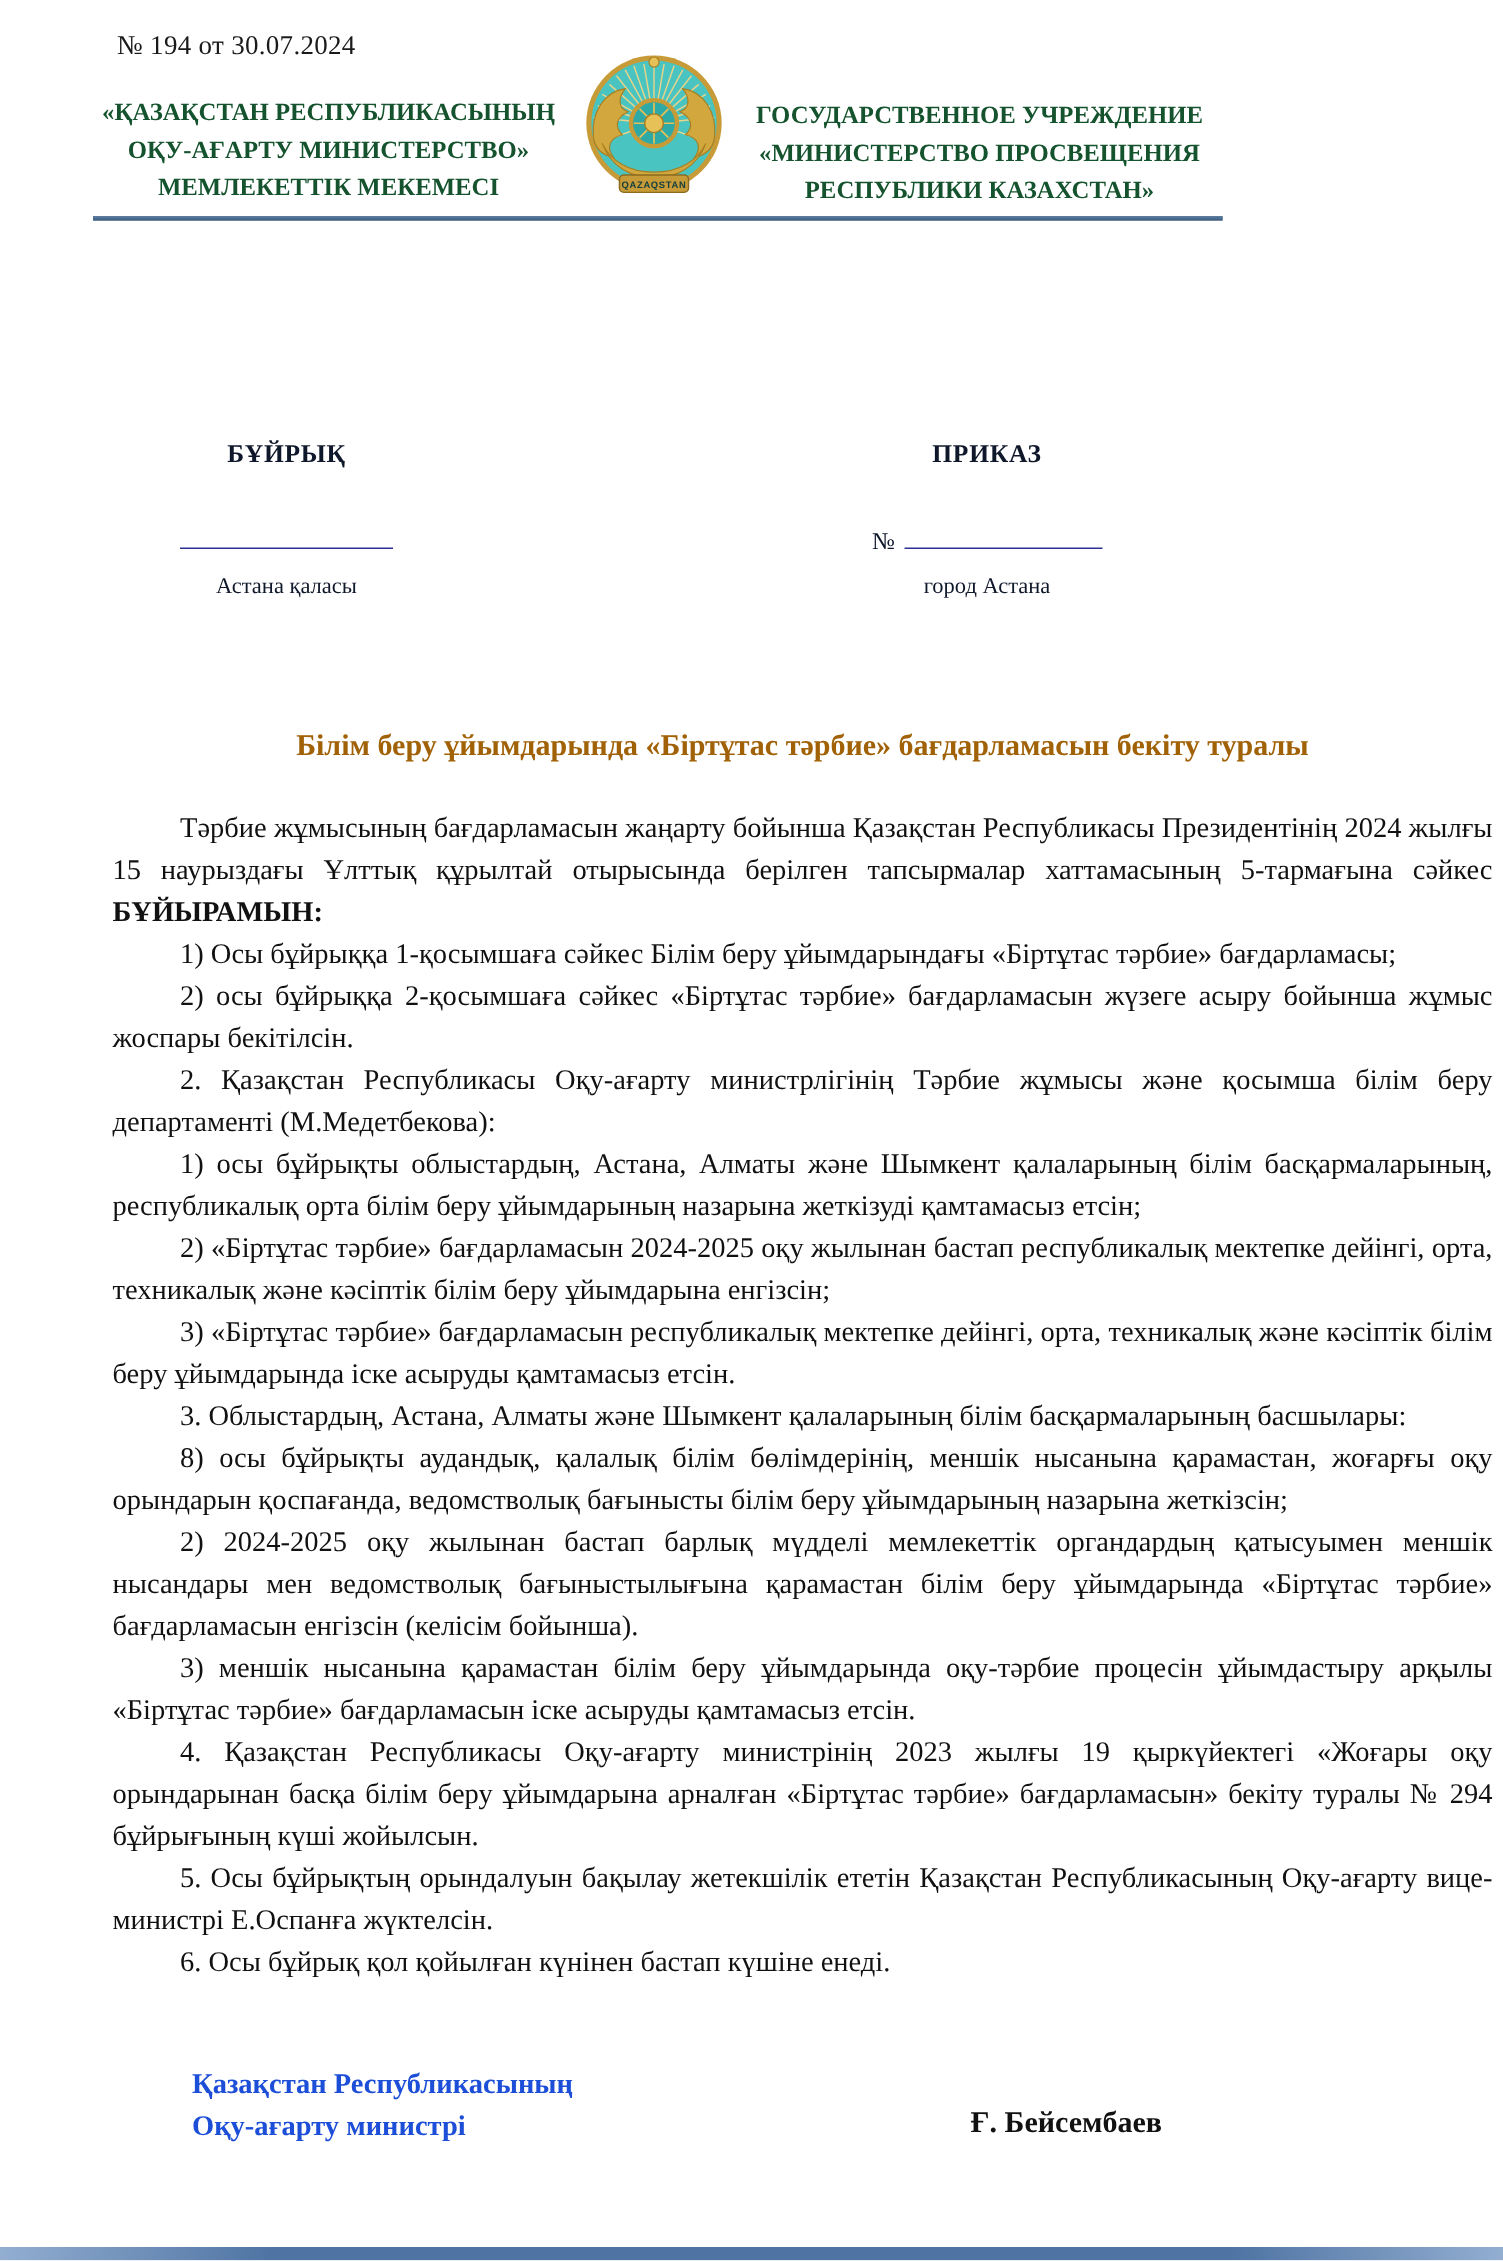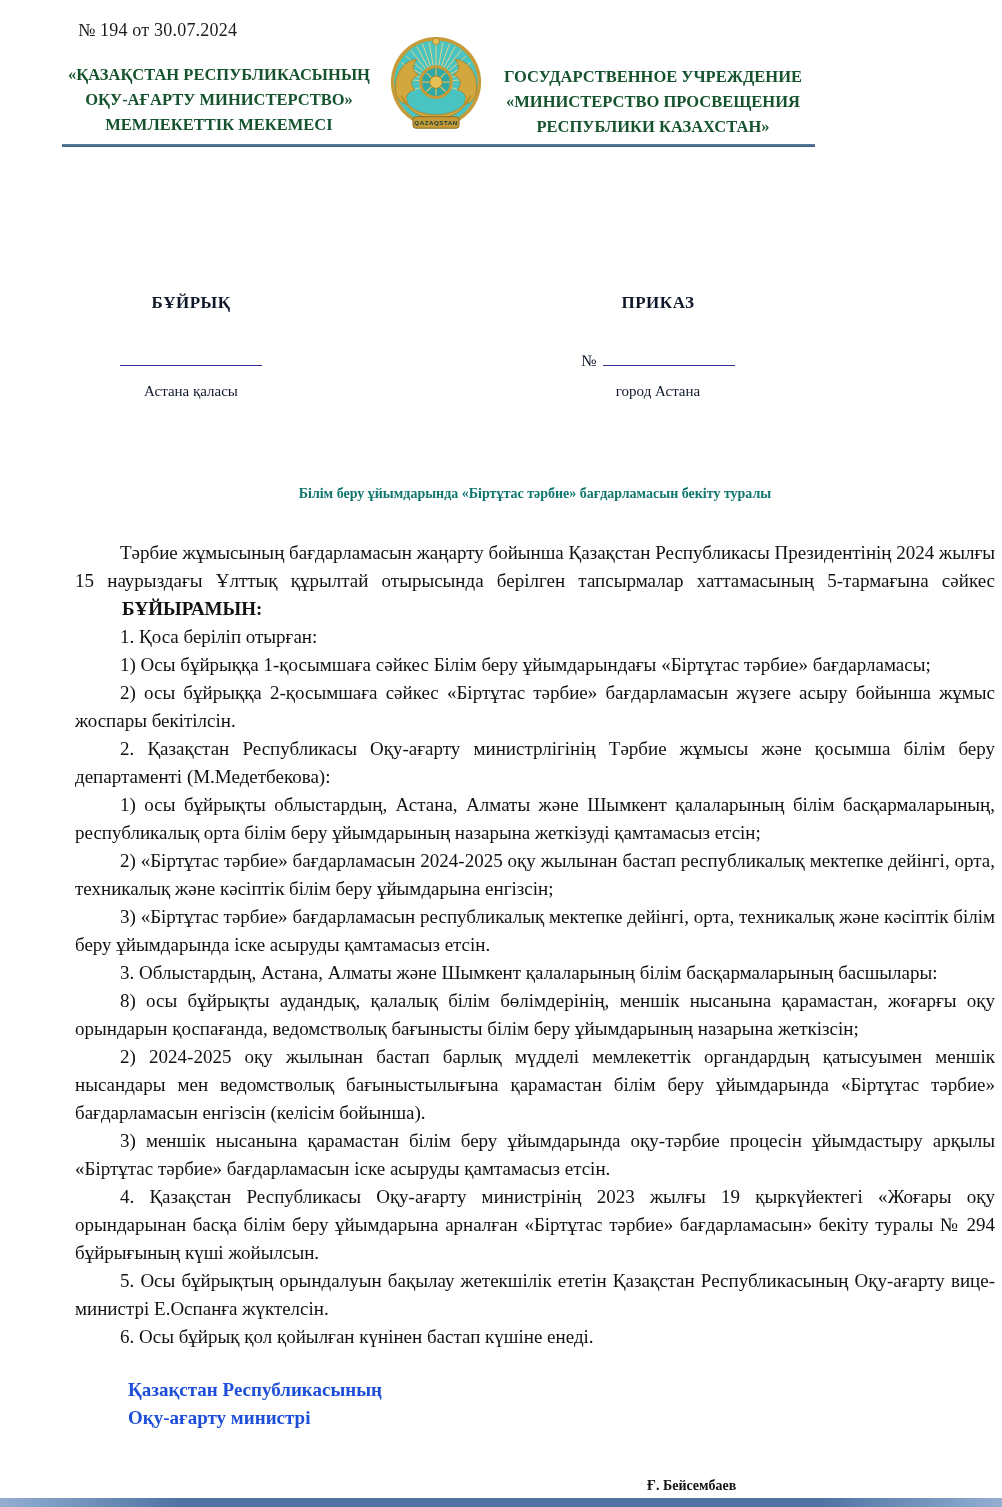--- a/index.html
+++ b/index.html
@@ -43,30 +43,30 @@
   .blank-line{
     display:inline-block;width:142px;height:14px;
     border-bottom:1.5px solid #2d3194;vertical-align:baseline;
   }
   .num-line{display:inline-block;width:132px;height:14px;border-bottom:1.5px solid #2d3194;margin-left:6px;}
   .order-col .city-row{margin-top:12px;font-size:15px;}
   .col-left{left:81px;}
   .col-right{left:548px;}
   .doc-title{
     position:absolute;left:75px;top:486px;width:920px;
-    text-align:center;font-weight:bold;font-size:14px;color:#0f766e;
+    text-align:center;font-weight:bold;font-size:20px;color:#a16207;
   }
   .body-text{
     position:absolute;left:75px;top:539px;width:920px;
     font-size:19px;line-height:28px;text-align:justify;color:#111;
   }
   .body-text p{margin:0;text-indent:45px;}
-  .bold{font-weight:bold;margin-left:47px;}
+  .bold{font-weight:bold;}
   .signature{position:absolute;left:128px;top:1376px;font-weight:bold;font-size:19px;line-height:28px;color:#1d4ed8;}
-  .sig-name{position:absolute;left:647px;top:1478px;font-weight:bold;font-size:14px;color:#111;}
+  .sig-name{position:absolute;left:647px;top:1404px;font-weight:bold;font-size:20px;color:#111;}
   .bottom-bar{
     position:absolute;left:0;bottom:0;width:1002px;height:9px;
     background:linear-gradient(to right,#93aed1,#4f74a3 18%,#4f74a3 82%,#93aed1);
   }
 </style>
 </head>
 <body>
 
 <div class="page">
 
@@ -141,21 +141,20 @@
   <div class="order-col col-right">
     <div class="order-title">ПРИКАЗ</div>
     <div class="line-row"><span>№</span><span class="num-line"></span></div>
     <div class="city-row">город Астана</div>
   </div>
 
   <div class="doc-title">Білім беру ұйымдарында «Біртұтас тәрбие» бағдарламасын бекіту туралы</div>
 
   <div class="body-text">
     <p><span>Тәрбие жұмысының бағдарламасын жаңарту бойынша Қазақстан Республикасы Президентінің 2024 жылғы 15 наурыздағы Ұлттық құрылтай отырысында берілген тапсырмалар хаттамасының 5-тармағына сәйкес </span><span class="bold">БҰЙЫРАМЫН:</span></p>
-    <p>1. Қоса беріліп отырған:</p>
     <p>1)  Осы бұйрыққа 1-қосымшаға сәйкес Білім беру ұйымдарындағы «Біртұтас тәрбие» бағдарламасы;</p>
     <p>2)  осы бұйрыққа 2-қосымшаға сәйкес «Біртұтас тәрбие» бағдарламасын жүзеге асыру бойынша жұмыс жоспары бекітілсін.</p>
     <p>2. Қазақстан Республикасы Оқу-ағарту министрлігінің Тәрбие жұмысы және қосымша білім беру департаменті (М.Медетбекова):</p>
     <p>1) осы бұйрықты облыстардың, Астана, Алматы және Шымкент қалаларының білім басқармаларының, республикалық орта білім беру ұйымдарының назарына жеткізуді қамтамасыз етсін;</p>
     <p>2) «Біртұтас тәрбие» бағдарламасын 2024-2025 оқу жылынан бастап республикалық мектепке дейінгі, орта, техникалық және кәсіптік білім беру ұйымдарына енгізсін;</p>
     <p>3) «Біртұтас тәрбие» бағдарламасын республикалық мектепке дейінгі, орта, техникалық және кәсіптік білім беру ұйымдарында іске асыруды қамтамасыз етсін.</p>
     <p>3. Облыстардың, Астана, Алматы және Шымкент қалаларының білім басқармаларының басшылары:</p>
     <p>8) осы бұйрықты аудандық, қалалық білім бөлімдерінің, меншік нысанына қарамастан, жоғарғы оқу орындарын қоспағанда, ведомстволық бағынысты білім беру ұйымдарының назарына жеткізсін;</p>
     <p>2) 2024-2025 оқу жылынан бастап барлық мүдделі мемлекеттік органдардың қатысуымен меншік нысандары мен ведомстволық бағыныстылығына қарамастан білім беру ұйымдарында «Біртұтас тәрбие» бағдарламасын енгізсін (келісім бойынша).</p>
     <p>3) меншік нысанына қарамастан білім беру ұйымдарында оқу-тәрбие процесін ұйымдастыру арқылы «Біртұтас тәрбие» бағдарламасын іске асыруды қамтамасыз етсін.</p>

